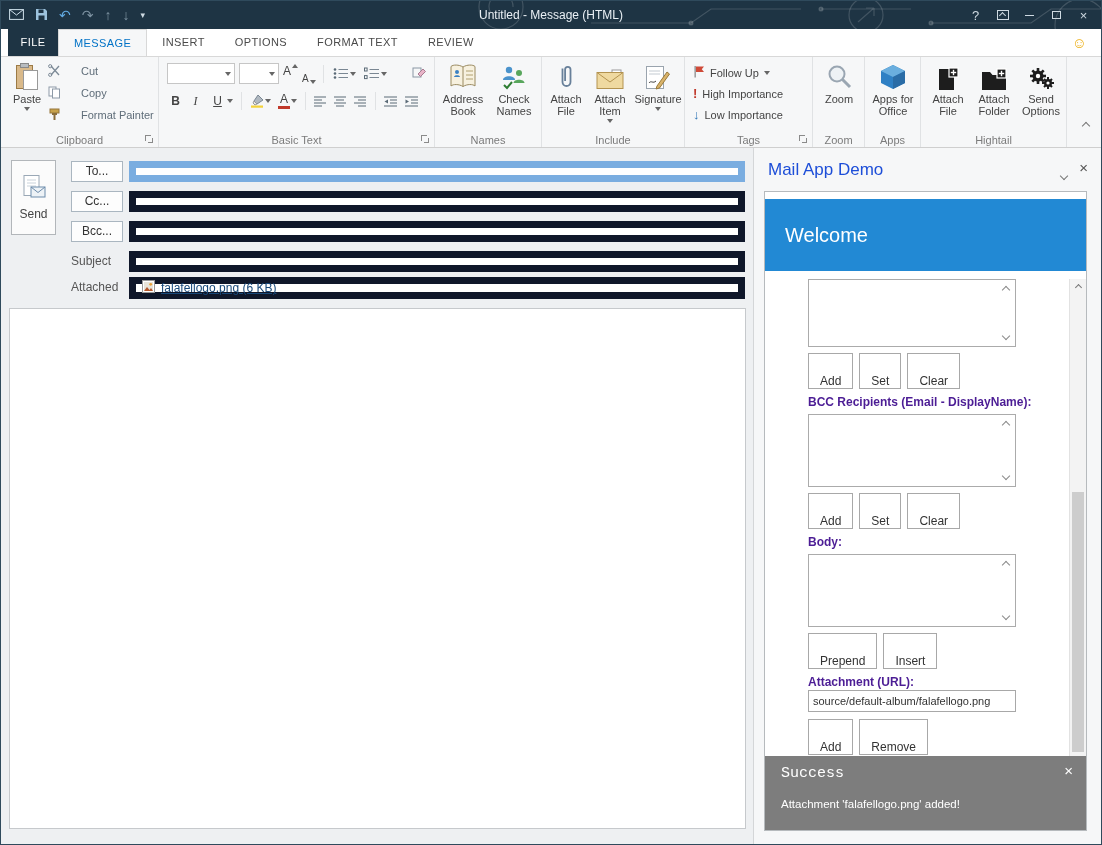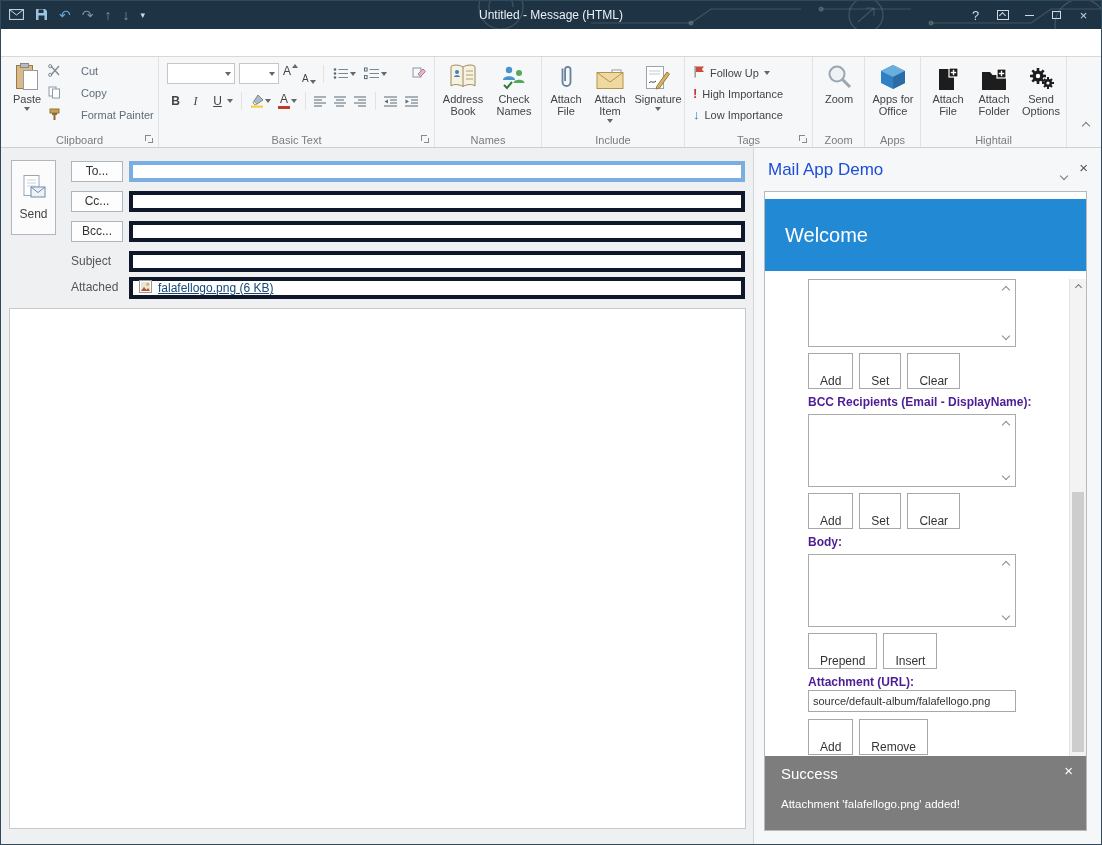--- a/index.html
+++ b/index.html
@@ -72,21 +72,21 @@
   .ribbon-collapse { position:absolute; right:12px; bottom:14px; }
   .chev { display:inline-block; width:6px; height:6px; border-right:1.4px solid #777; border-bottom:1.4px solid #777; transform:rotate(45deg); }
   .chev.up { transform:rotate(-135deg); }
   .chev.sm { width:5px; height:5px; }
 
   
   .compose { position:absolute; left:0; top:147px; width:753px; bottom:0; background:#eef0f2; border-right:1px solid #d4d6d8; }
   .send-btn { position:absolute; left:10px; top:12px; width:45px; height:75px; background:#fbfbfb; border:1px solid #b2b6ba; display:flex; flex-direction:column; align-items:center; justify-content:center; gap:4px; font-size:12px; color:#444; }
   .field-btn { position:absolute; left:70px; width:52px; height:21px; background:#fdfdfd; border:1px solid #aab6c0; font-size:12px; color:#333; text-align:center; line-height:19px; font-family:inherit; }
   .fb-to { top:13px; } .fb-cc { top:43px; } .fb-bcc { top:73px; }
-  .field { position:absolute; left:128px; width:616px; height:21px; background:#fff; border:4px solid #0f172a; font-size:12px; padding:0 5px; color:#222; font-family:inherit; }
+  .field { position:absolute; left:128px; width:616px; height:21px; background:#fff; border:7px solid #0f172a; font-size:12px; padding:0 5px; color:#222; font-family:inherit; }
   .f-to { top:13px; border-color:#7aade0; } .f-cc { top:43px; } .f-bcc { top:73px; } .f-subject { top:103px; }
   .flabel { position:absolute; left:70px; font-size:12px; color:#555; }
   .l-subject { top:106px; } .l-attached { top:132px; }
   .f-attached { top:129px; height:22px; display:flex; align-items:center; gap:6px; padding-left:6px; }
   .attachment-link { font-size:12px; color:#17487a; text-decoration:underline; }
   .body-area { position:absolute; left:8px; top:160px; width:737px; bottom:15px; background:#fff; border:1px solid #c6c9cc; }
 
   
   .taskpane { position:absolute; left:753px; top:147px; right:0; bottom:0; background:#f6f7f8; }
   .tp-title { position:absolute; left:14px; top:12px; font-size:17px; color:#1d4ed8; }
@@ -102,21 +102,21 @@
   .btnrow { position:absolute; left:43px; display:flex; gap:6px; }
   .btnrow1 { top:161px; } .btnrow2 { top:301px; } .btnrow3 { top:441px; } .btnrow4 { top:527px; }
   .tp-btn { height:23px; padding:17px 11px; background:#fff; border:1px solid #a8a8a8; font-size:12px; color:#333; line-height:21px; font-family:inherit; }
   .tp-label { position:absolute; left:43px; font-size:12px; font-weight:bold; color:#4c1d95; }
   .lbl2 { top:203px; } .lbl3 { top:343px; } .lbl4 { top:483px; }
   .tp-input { position:absolute; left:43px; top:498px; width:208px; height:22px; border:1px solid #a8a8a8; font-size:11px; padding:0 4px; color:#333; font-family:inherit; }
   .tp-scroll { position:absolute; left:304px; top:87px; width:17px; height:478px; background:#f3f3f3; border-left:1px solid #e2e2e2; }
   .tp-arrow { height:16px; display:flex; align-items:center; justify-content:center; }
   .tp-thumb { position:absolute; left:2px; right:2px; top:213px; height:260px; background:#cdcdcd; }
   .notification { position:absolute; left:0; right:0; bottom:0; height:74px; background:#7d7d7d; color:#fff; z-index:6; }
-  .notif-title { position:absolute; left:16px; top:9px; font-size:15px; }
+  .notif-title { position:absolute; left:16px; top:9px; font-size:15px;font-family:Liberation Mono, monospace; }
   .notif-close { position:absolute; right:13px; top:6px; font-size:15px; color:#fff; }
   .notif-msg { position:absolute; left:16px; top:42px; font-size:11.5px; }
 </style>
 </head>
 <body>
 
 <div class="window">
 
   <header class="titlebar">
     <svg class="circuit" width="660" height="28" viewBox="0 0 660 28">
@@ -159,20 +159,29 @@
       <span class="win-btn">
           <span class="ico-min"></span>
         </span>
       <span class="win-btn">
           <span class="ico-max"></span>
         </span>
       <span class="win-btn">×</span>
     </div>
   </header>
 
+  <nav class="tabrow">
+    <div class="tab tab-file">FILE</div>
+    <div class="tab tab-message">MESSAGE</div>
+    <div class="tab">INSERT</div>
+    <div class="tab">OPTIONS</div>
+    <div class="tab">FORMAT TEXT</div>
+    <div class="tab">REVIEW</div>
+    <span class="smiley">☺</span>
+  </nav>
 
   <section class="ribbon">
 
     <div class="group g-clipboard">
       <div class="bigbtn paste">
         <span class="bicon">
             <svg width="24" height="28" viewBox="0 0 24 28">
               <rect x="1.5" y="2.5" width="16" height="23" fill="#d9b98a" stroke="#9c7a45"></rect>
               <rect x="5.5" y="0.5" width="8" height="4" fill="#b8bcc0" stroke="#888"></rect>
               <rect x="8.5" y="7.5" width="14" height="19" fill="#fff" stroke="#999"></rect>

